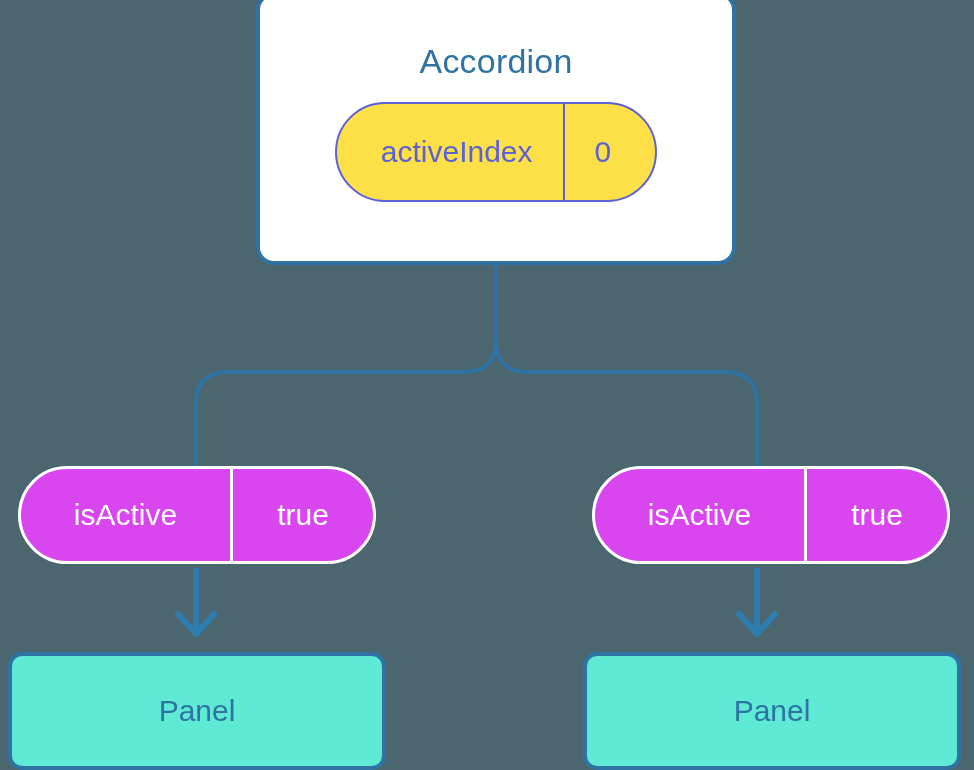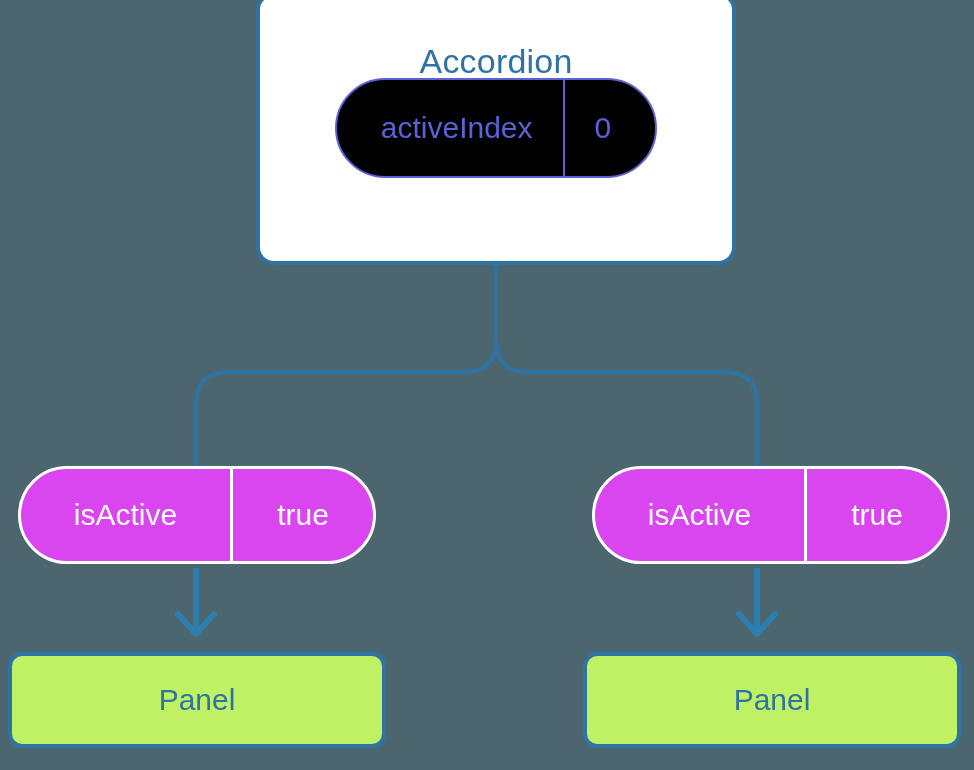--- a/index.html
+++ b/index.html
@@ -47,20 +47,21 @@
     align-items: center;
     justify-content: flex-start;
     padding-top: 48px;
   }
   .component-title {
     color: #2e73a3;
     font-size: 34px;
     font-weight: 400;
     letter-spacing: 0.2px;
     line-height: 1;
+    margin-bottom: 24px;
   }
 
   
   .state-pill {
     display: flex;
     align-items: stretch;
     border-radius: 999px;
     box-sizing: border-box;
     overflow: hidden;
   }
@@ -68,21 +69,21 @@
   .state-pill .pill-val {
     display: flex;
     align-items: center;
     justify-content: center;
     font-size: 30px;
     line-height: 1;
     box-sizing: border-box;
   }
 
   .pill-outline {
-    background: #000000;
+    background: #fde047;
     border: 2px solid #5b61d6;
     height: 100px;
   }
   .pill-outline .pill-key {
     color: #5b61d6;
     padding: 0 30px 0 44px;
     border-right: 2px solid #5b61d6;
   }
   .pill-outline .pill-val {
     color: #5b61d6;
@@ -116,28 +117,28 @@
     left: 592px;
     top: 466px;
     width: 358px;
   }
   #isactive-pill-false .pill-key { width: 212px; }
   #isactive-pill-false .pill-val { flex: 1; }
 
   
   .panel-card {
     position: absolute;
-    background: #bef264;
+    background: #5eead4;
     border: 4px solid #2e73a3;
     border-radius: 14px;
     box-sizing: border-box;
     display: flex;
     align-items: center;
     justify-content: center;
-    height: 96px;
+    height: 118px;
   }
   #panel-card-left {
     left: 8px;
     top: 652px;
     width: 378px;
   }
   #panel-card-right {
     left: 583px;
     top: 652px;
     width: 378px;

